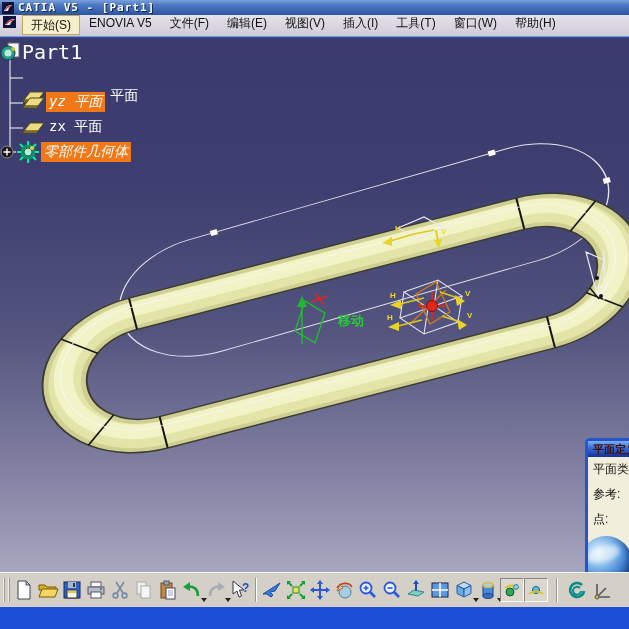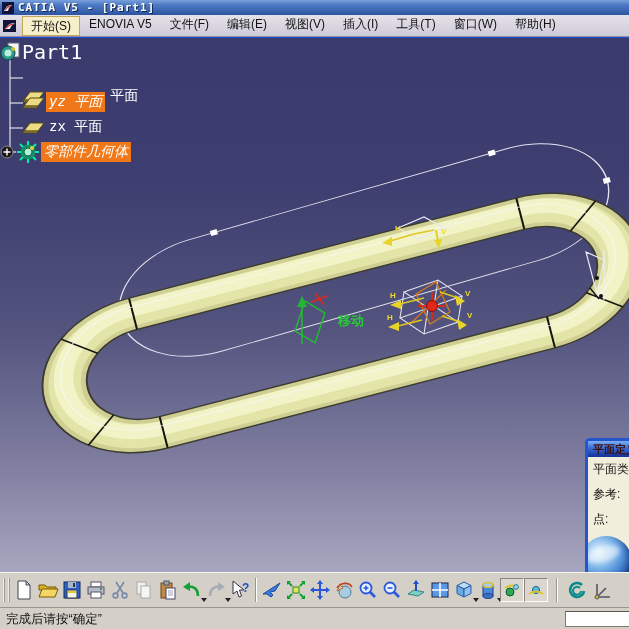--- a/index.html
+++ b/index.html
@@ -11,21 +11,21 @@
   #titlebar { position:absolute; left:0; top:0; width:629px; height:15px;
     background:linear-gradient(180deg,#7aa0dc 0%,#4b78c4 35%,#2c54a0 100%);
     display:flex; align-items:center; padding-left:2px; }
   #titlebar .app-icon { width:12px; height:12px; margin-right:4px; }
   #titlebar .title-text { color:#fff; font-family:"DejaVu Sans Mono",monospace;
     font-size:11px; font-weight:bold; letter-spacing:1px; text-shadow:1px 1px 0 #10244e; }
 
   
   #menubar { position:absolute; left:0; top:15px; width:629px; height:22px;
     background:linear-gradient(180deg,#e4e1e9 0%,#cfccd9 100%);
-    border-bottom:1px solid #8f8da0; display:flex; align-items:center; padding-left:2px; }
+    border-bottom:1px solid #8f8da0; display:flex; padding-left:2px; }
   #menubar .doc-icon { width:14px; height:14px; margin:0 5px 0 1px; }
   .menu-item { font-size:12px; color:#111; padding:0 9px; height:20px; line-height:16px;
     white-space:nowrap; cursor:default; }
   .menu-item.active { background:#f7efc9; border:1px solid #c3a85c; padding:1px 8px; }
 
   
   #viewport { position:absolute; left:0; top:38px; width:629px; height:534px;
     background:linear-gradient(180deg,#3a3a6c 0%,#3e3e70 28%,#54547f 55%,#8382a3 82%,#a8a7bf 100%);
     overflow:hidden; }
   #scene { position:absolute; left:0; top:0; }
@@ -450,18 +450,14 @@
       </svg>
     </div>
     <div class="tb-btn" style="margin-left:2px;">
       <svg width="22" height="22" viewBox="0 0 22 22">
         <path d="M5 18 L5 5 M5 18 L18 18 M5 18 L14 9" stroke="#556" stroke-width="1.6" fill="none"></path>
         <circle cx="5" cy="18" r="2" fill="#d8c020" stroke="#556"></circle>
       </svg>
     </div>
   </div>
 
-  <div id="statusbar">
-    <span id="status-message">完成后请按“确定”</span>
-    <input id="status-input" type="text" value="" style="">
-  </div>
 
 </div>
 
 </body></html>

